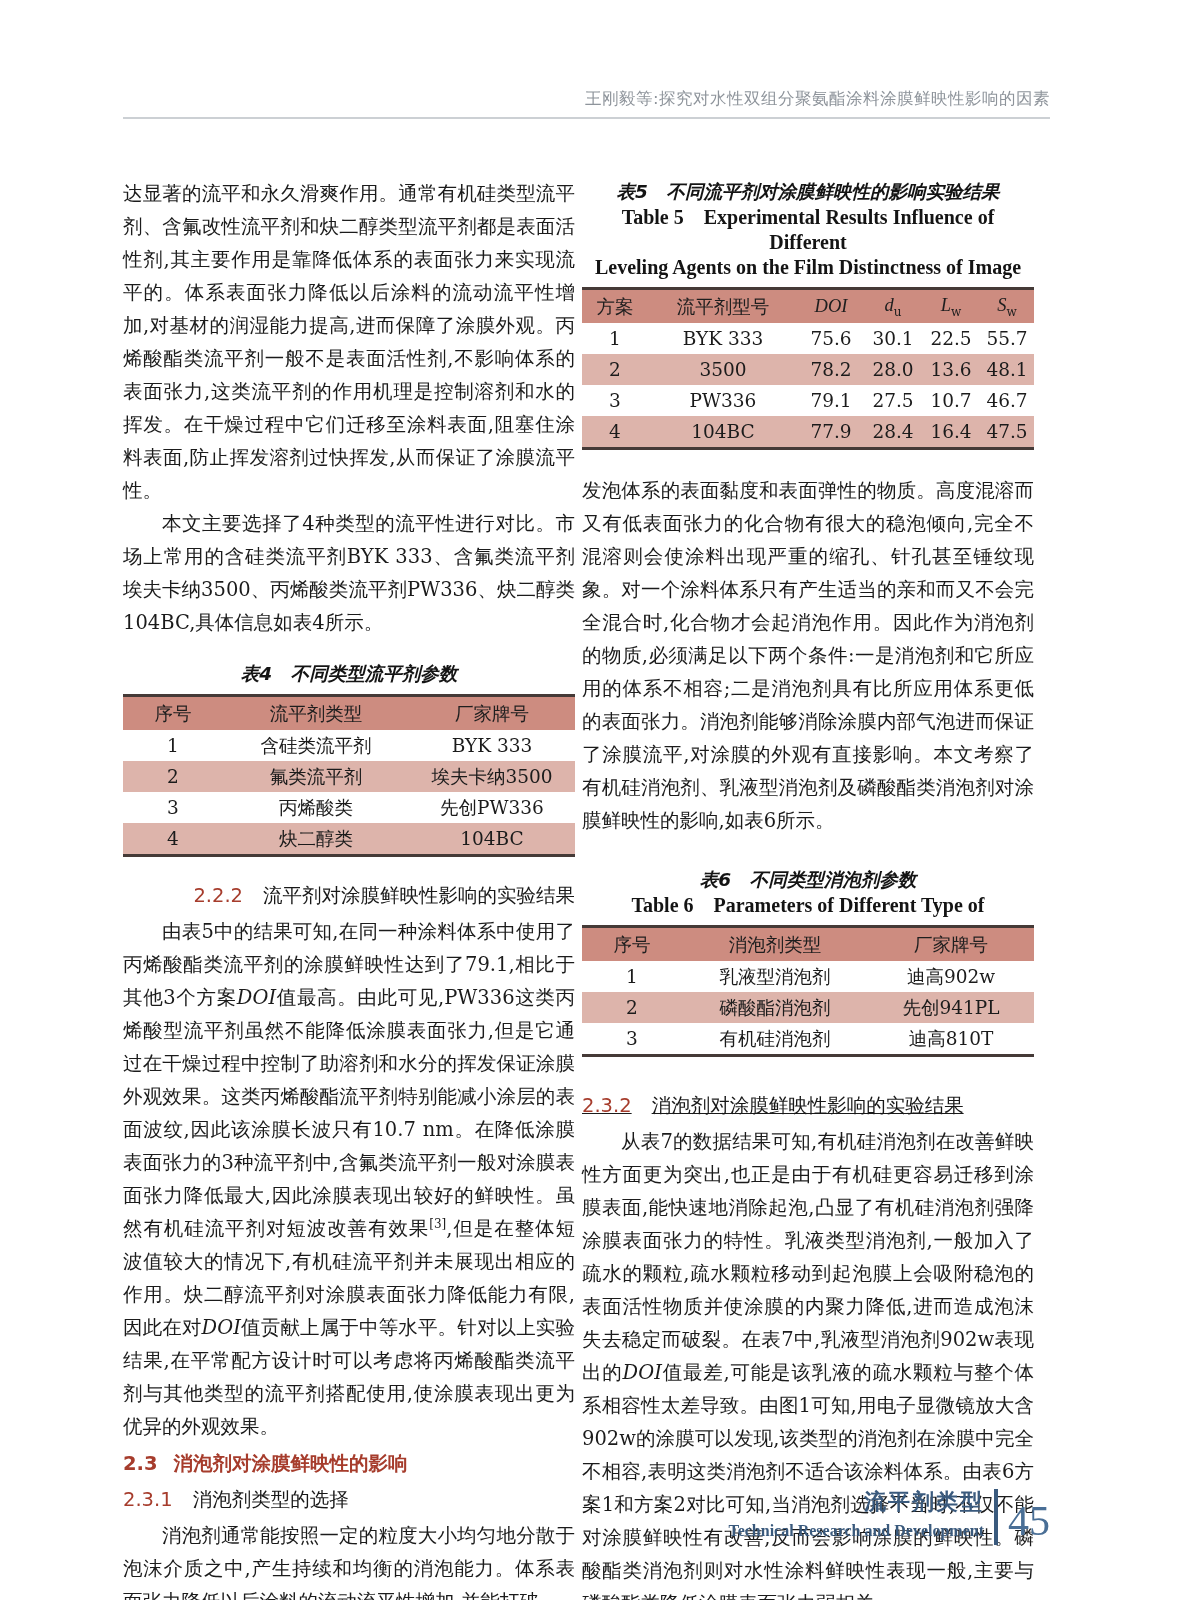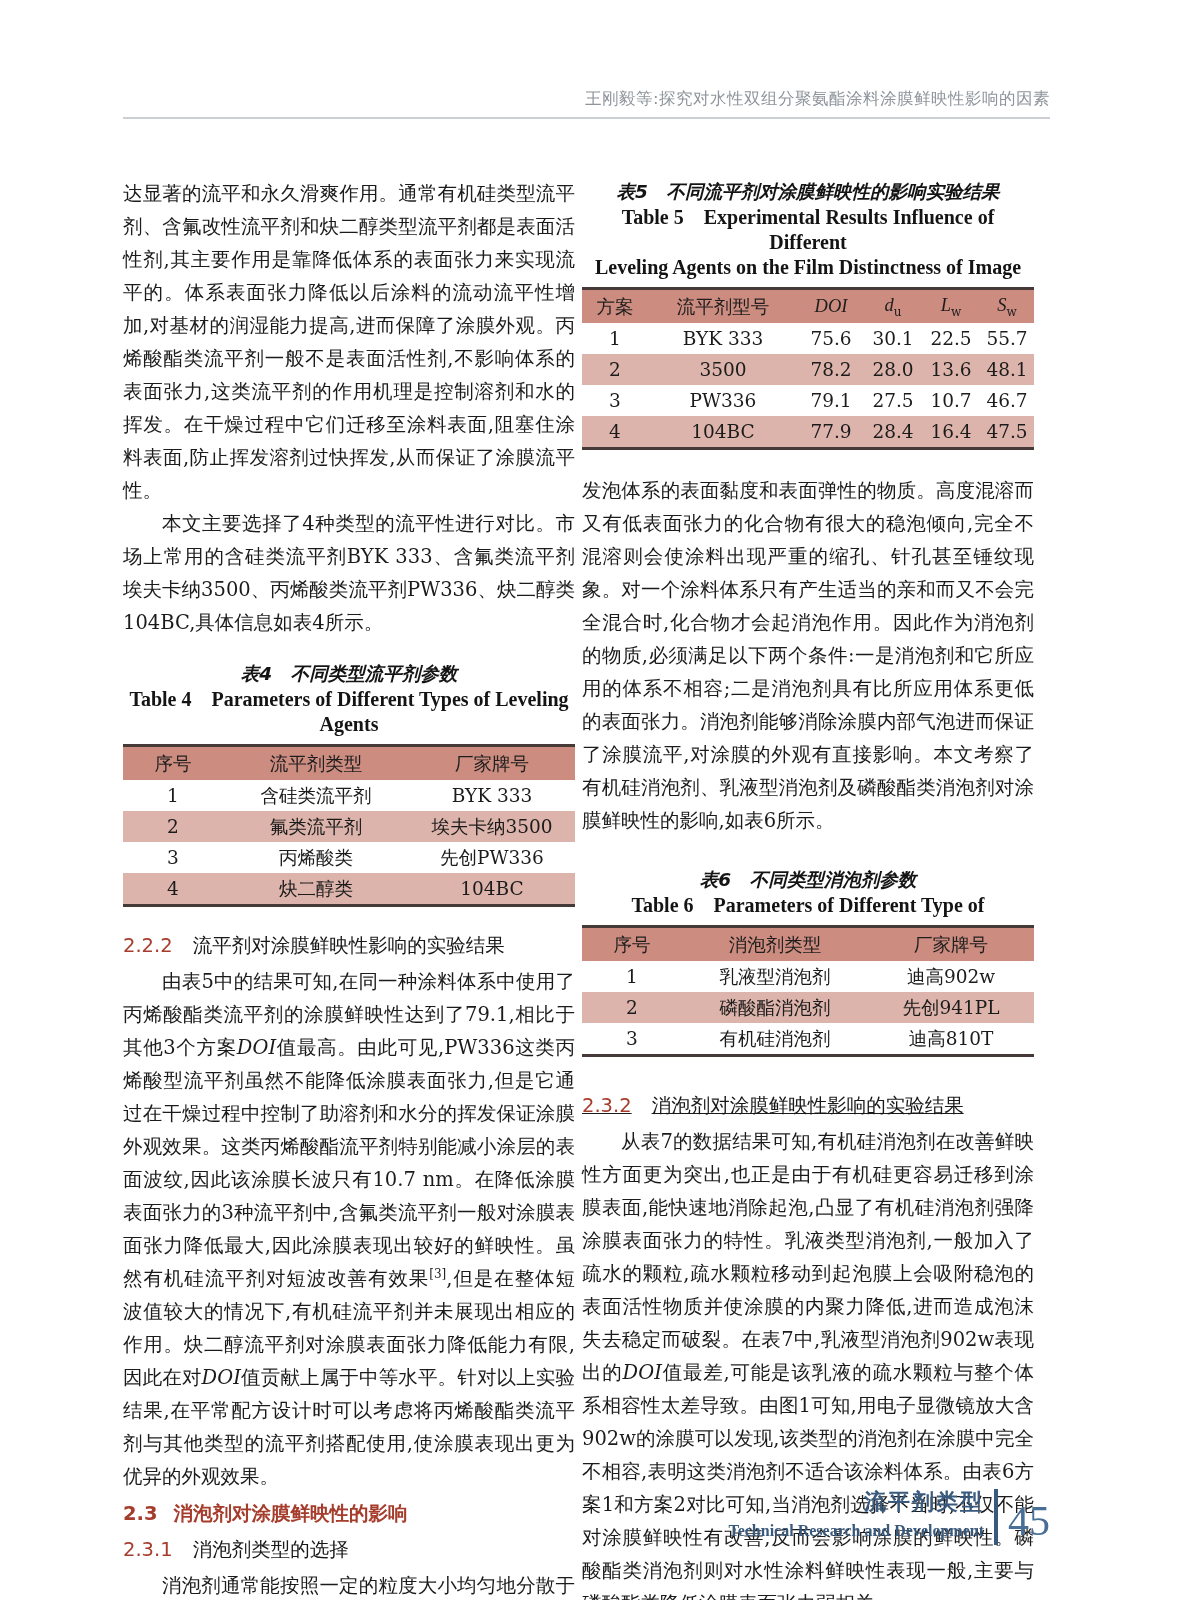--- a/index.html
+++ b/index.html
@@ -100,21 +100,20 @@
   <div class="head-rule"></div>
 
   <div class="columns">
 
     <div class="col">
       <p class="para">达显著的流平和永久滑爽作用。通常有机硅类型流平剂、含氟改性流平剂和炔二醇类型流平剂都是表面活性剂,其主要作用是靠降低体系的表面张力来实现流平的。体系表面张力降低以后涂料的流动流平性增加,对基材的润湿能力提高,进而保障了涂膜外观。丙烯酸酯类流平剂一般不是表面活性剂,不影响体系的表面张力,这类流平剂的作用机理是控制溶剂和水的挥发。在干燥过程中它们迁移至涂料表面,阻塞住涂料表面,防止挥发溶剂过快挥发,从而保证了涂膜流平性。</p>
       <p class="para indent">本文主要选择了4种类型的流平性进行对比。市场上常用的含硅类流平剂BYK 333、含氟类流平剂埃夫卡纳3500、丙烯酸类流平剂PW336、炔二醇类104BC,具体信息如表4所示。</p>
 
       <div class="tblock" style="margin-top:22px;">
         <div class="tcap-zh">表4　不同类型流平剂参数</div>
-        <div class="tcap-en">Table 4　Parameters of Different Types of Leveling Agents</div>
         <table class="ptable">
           <colgroup>
               <col style="width:100px">
               <col style="width:186px">
               <col style="width:166px">
             </colgroup>
           <tbody>
               <tr>
             <th>序号</th>
             <th>流平剂类型</th>
@@ -137,21 +136,21 @@
           </tr>
           <tr class="alt">
             <td>4</td>
             <td>炔二醇类</td>
             <td>104BC</td>
           </tr>
         </tbody>
           </table>
       </div>
 
-      <div class="sec" style="margin-top:24px;">
+      <div class="sec" style="margin-top:24px;text-align:right;">
         <span class="sec-num">2.2.2</span><span class="sec-title">流平剂对涂膜鲜映性影响的实验结果</span>
       </div>
 
       <p class="para indent"><span>由表5中的结果可知,在同一种涂料体系中使用了丙烯酸酯类流平剂的涂膜鲜映性达到了79.1,相比于其他3个方案</span><i>DOI</i><span>值最高。由此可见,PW336这类丙烯酸型流平剂虽然不能降低涂膜表面张力,但是它通过在干燥过程中控制了助溶剂和水分的挥发保证涂膜外观效果。这类丙烯酸酯流平剂特别能减小涂层的表面波纹,因此该涂膜长波只有10.7 nm。在降低涂膜表面张力的3种流平剂中,含氟类流平剂一般对涂膜表面张力降低最大,因此涂膜表现出较好的鲜映性。虽然有机硅流平剂对短波改善有效果</span><sup>[3]</sup><span>,但是在整体短波值较大的情况下,有机硅流平剂并未展现出相应的作用。炔二醇流平剂对涂膜表面张力降低能力有限,因此在对</span><i>DOI</i><span>值贡献上属于中等水平。针对以上实验结果,在平常配方设计时可以考虑将丙烯酸酯类流平剂与其他类型的流平剂搭配使用,使涂膜表现出更为优异的外观效果。</span></p>
 
       <div class="sec major">
         <span class="sec-num">2.3</span><span class="sec-title">消泡剂对涂膜鲜映性的影响</span>
       </div>
       <div class="sec">
         <span class="sec-num">2.3.1</span><span class="sec-title">消泡剂类型的选择</span>

